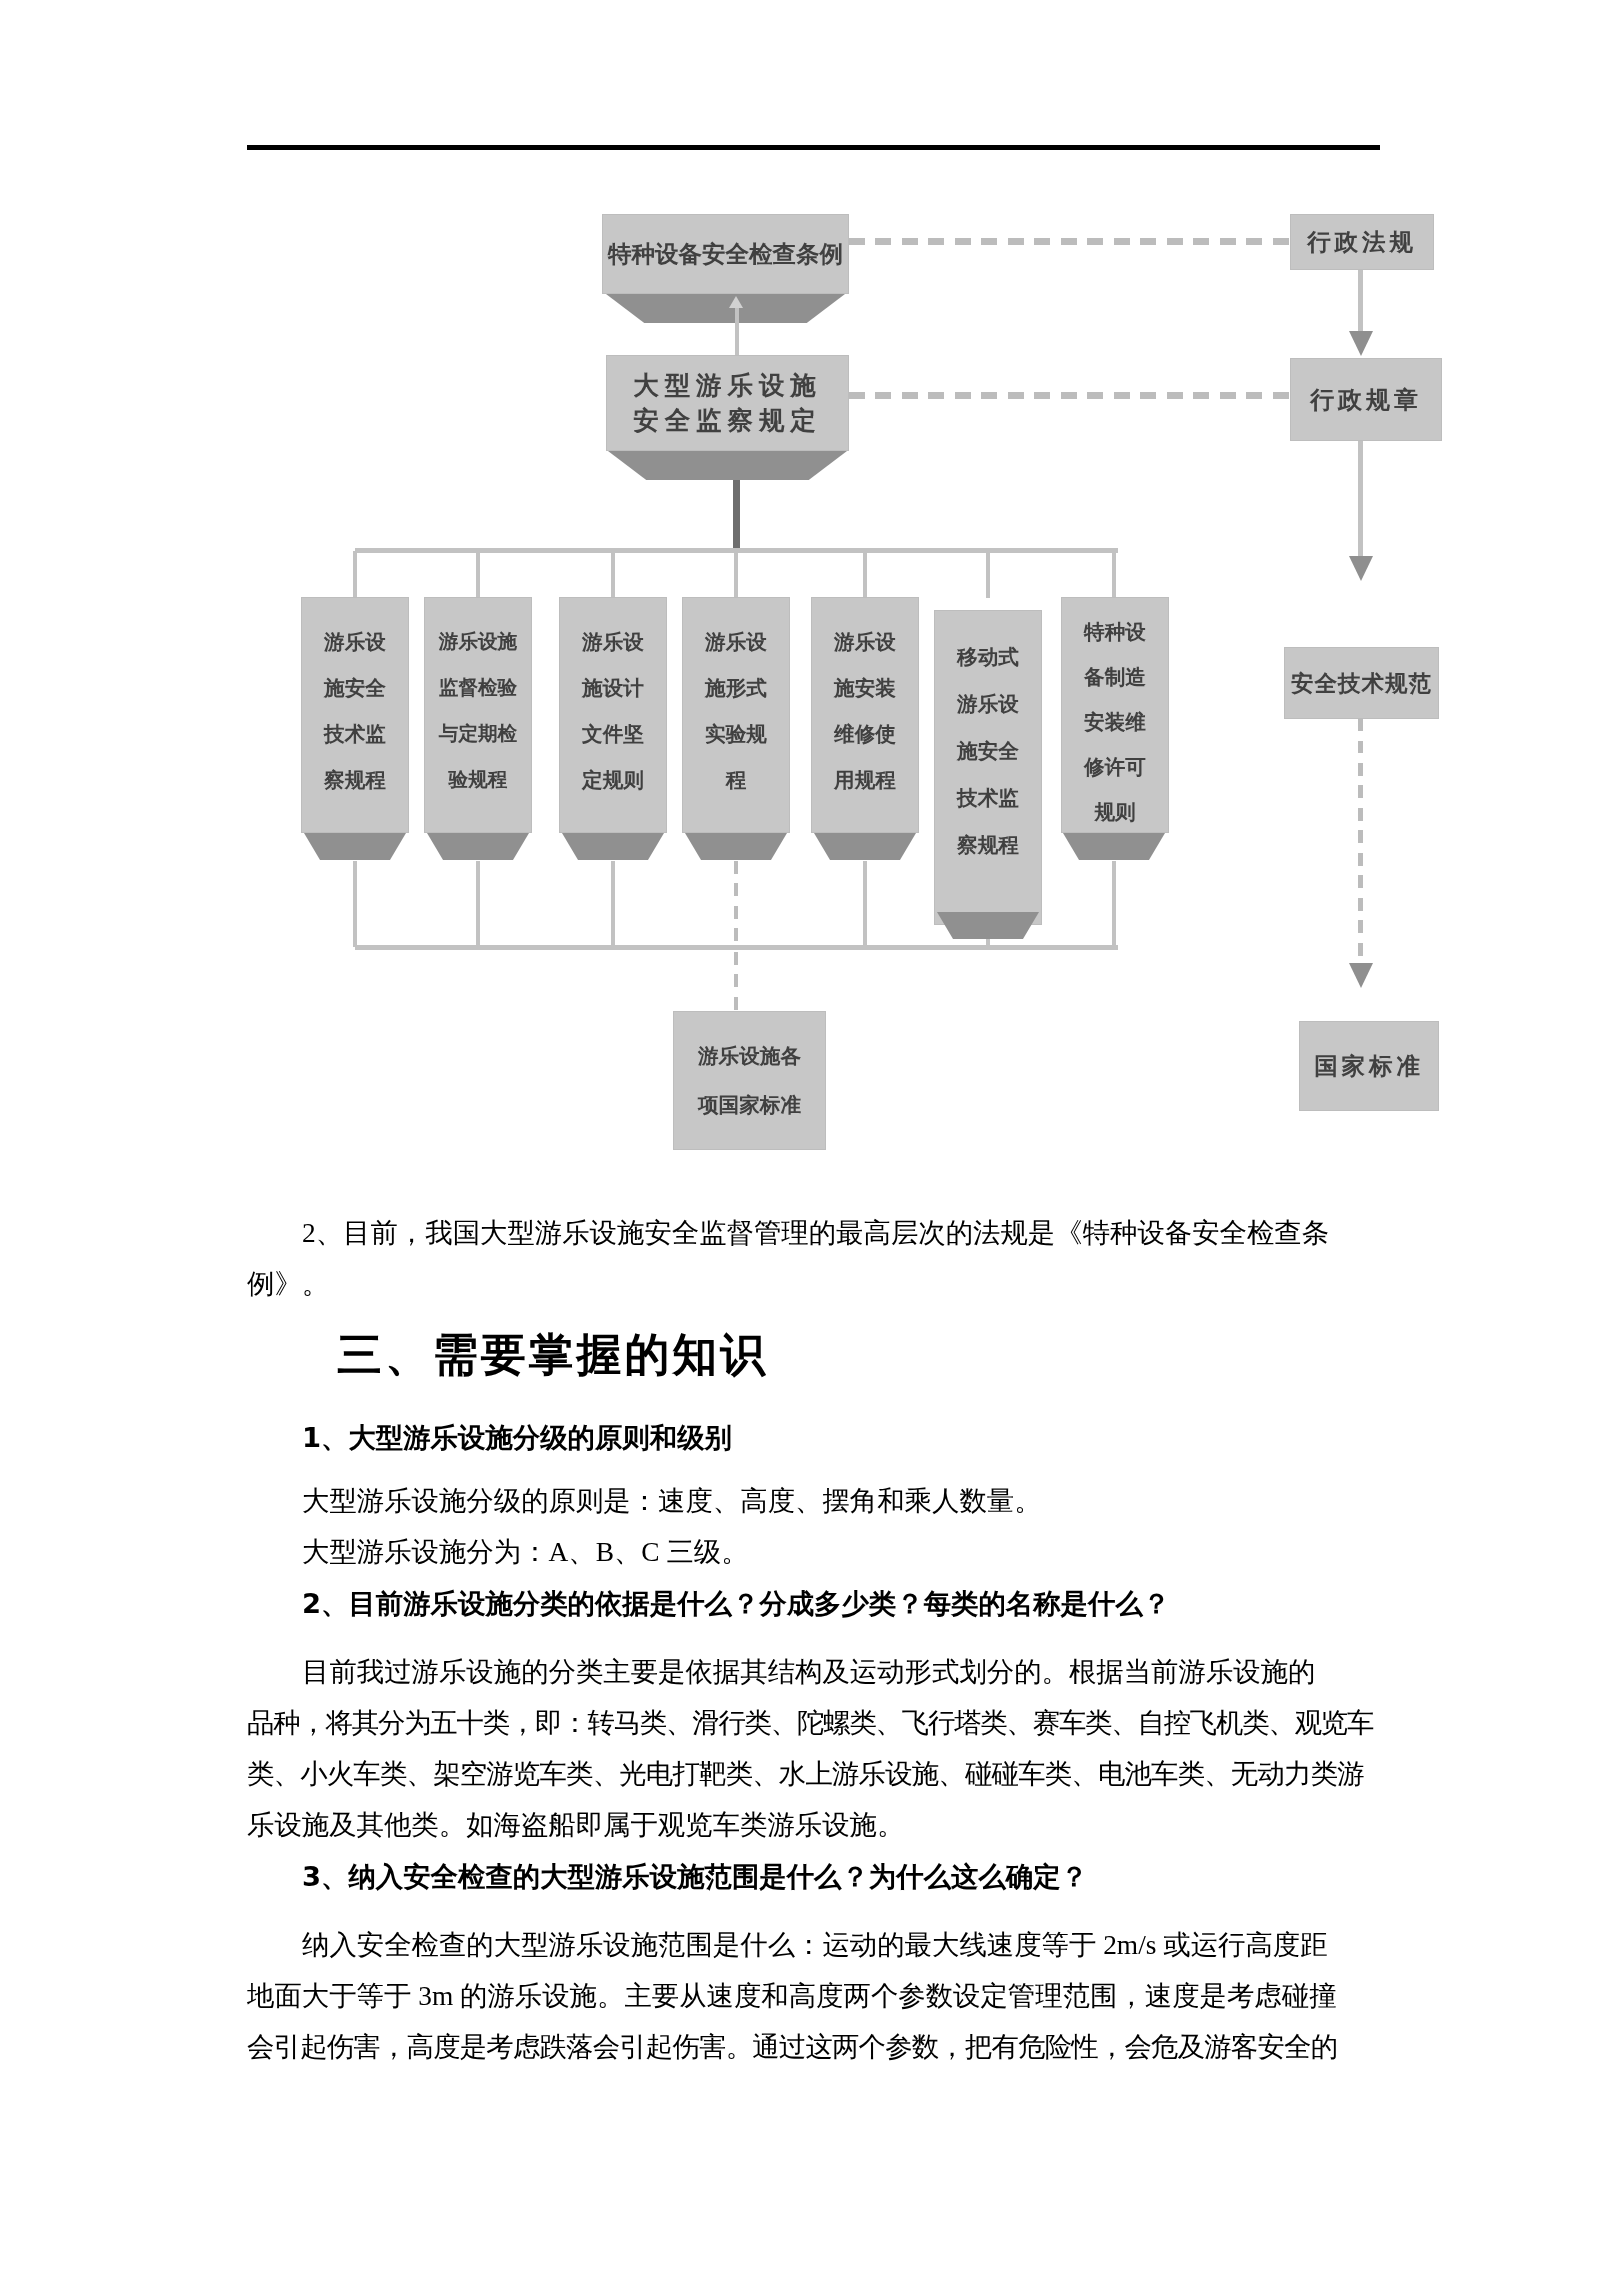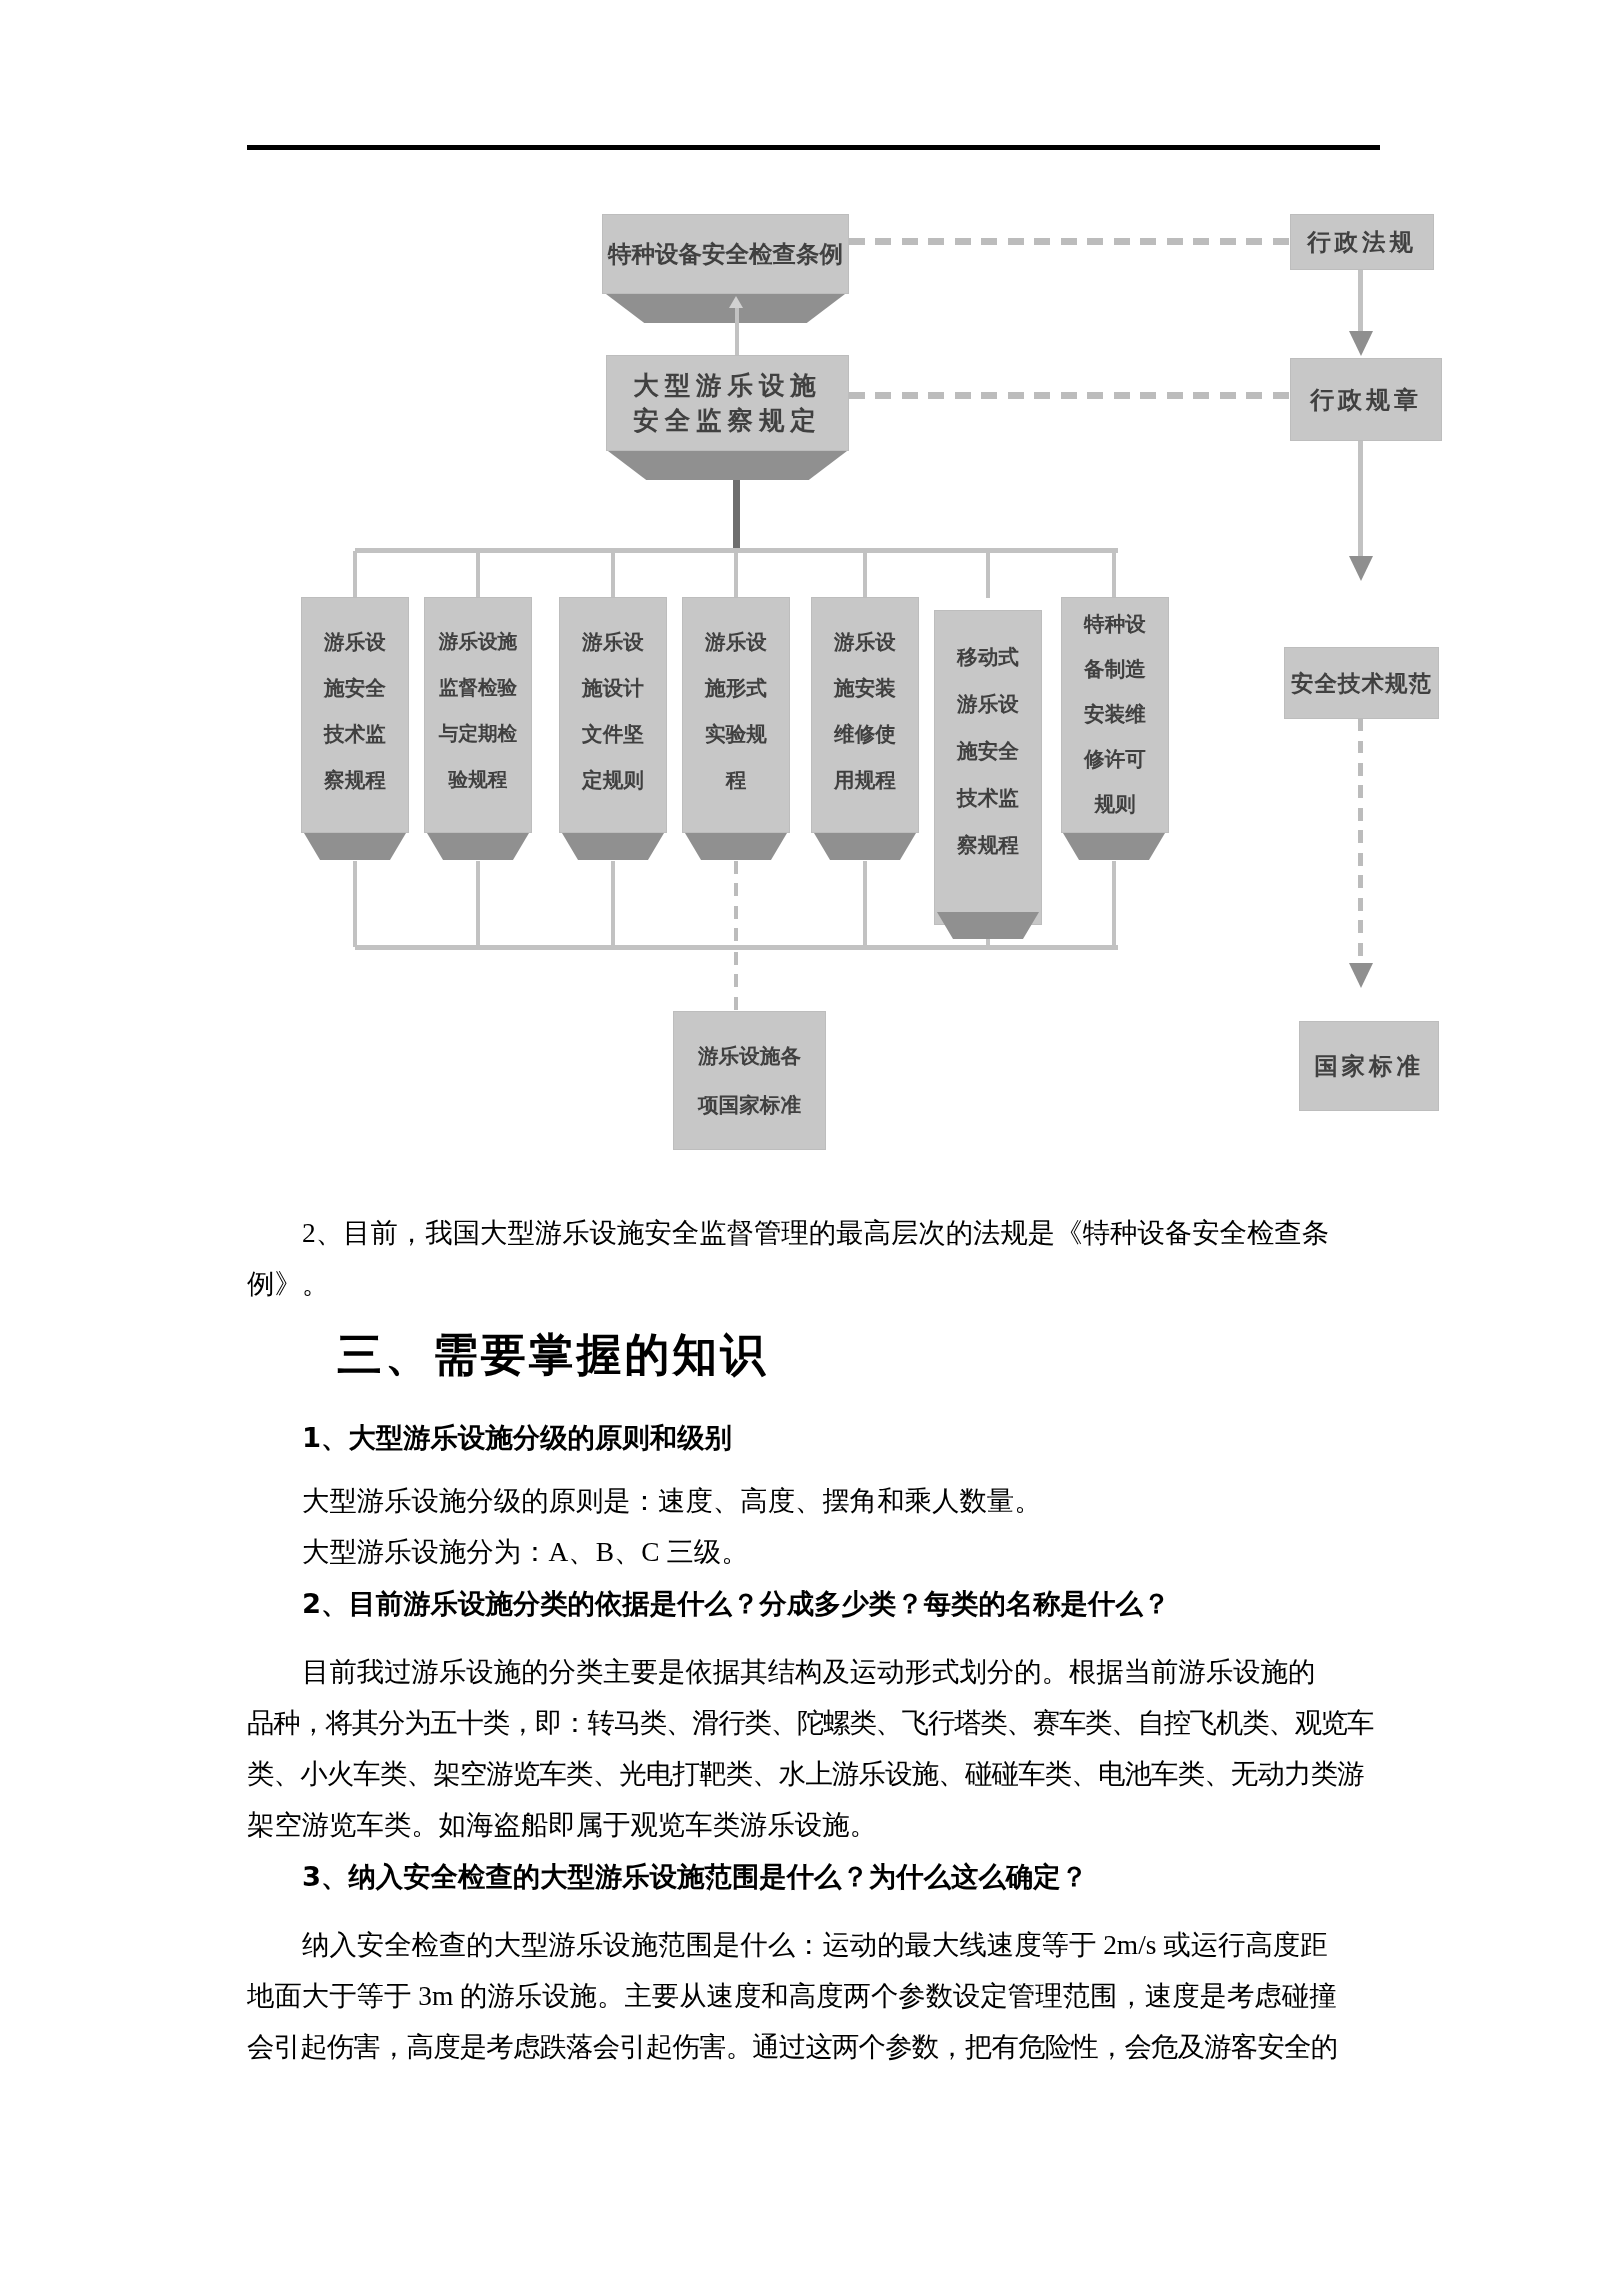--- a/index.html
+++ b/index.html
@@ -155,21 +155,21 @@
 
     <div class="gbox rowbox" style="left:934px;top:610px;width:108px;height:315px;font-size:20.6px;line-height:47px;padding-top:23.5px;box-sizing:border-box;">
       <div>移动式</div>
       <div>游乐设</div>
       <div>施安全</div>
       <div>技术监</div>
       <div>察规程</div>
     </div>
     <div class="trap" style="left:937px;top:912px;width:102px;height:27.4px;"></div>
 
-    <div class="gbox rowbox" style="left:1061px;top:597px;width:108px;height:236px;font-size:20.6px;line-height:45px;padding-top:5px;box-sizing:border-box;">
+    <div class="gbox rowbox" style="left:1061px;top:597px;width:108px;height:236px;font-size:20.6px;line-height:45px;padding-top:13px;box-sizing:border-box;">
       <div>特种设</div>
       <div>备制造</div>
       <div>安装维</div>
       <div>修许可</div>
       <div>规则</div>
     </div>
     <div class="trap" style="left:1063px;top:833px;width:102px;height:27.4px;"></div>
 
     <div class="lineL" style="left:353px;top:861px;width:3.9px;height:86px;"></div>
     <div class="lineL" style="left:476px;top:861px;width:3.9px;height:86px;"></div>
@@ -223,21 +223,21 @@
     <div class="h3line ind mt8">1、大型游乐设施分级的原则和级别</div>
 
     <div class="bline ind mt14">大型游乐设施分级的原则是：速度、高度、摆角和乘人数量。</div>
     <div class="bline ind">大型游乐设施分为：A、B、C 三级。</div>
 
     <div class="h3line ind">2、目前游乐设施分类的依据是什么？分成多少类？每类的名称是什么？</div>
 
     <div class="bline ind mt18">目前我过游乐设施的分类主要是依据其结构及运动形式划分的。根据当前游乐设施的</div>
     <div class="bline squeeze">品种，将其分为五十类，即：转马类、滑行类、陀螺类、飞行塔类、赛车类、自控飞机类、观览车</div>
     <div class="bline squeeze2">类、小火车类、架空游览车类、光电打靶类、水上游乐设施、碰碰车类、电池车类、无动力类游</div>
-    <div class="bline">架空游览车类。如海盗船即属于观览车类游乐设施。</div>
+    <div class="bline">乐设施及其他类。如海盗船即属于观览车类游乐设施。</div>
 
     <div class="h3line ind">3、纳入安全检查的大型游乐设施范围是什么？为什么这么确定？</div>
 
     <div class="bline ind mt18">纳入安全检查的大型游乐设施范围是什么：运动的最大线速度等于 2m/s 或运行高度距</div>
     <div class="bline">地面大于等于 3m 的游乐设施。主要从速度和高度两个参数设定管理范围，速度是考虑碰撞</div>
     <div class="bline squeeze2">会引起伤害，高度是考虑跌落会引起伤害。通过这两个参数，把有危险性，会危及游客安全的</div>
   </div>
 
 </div>
 

